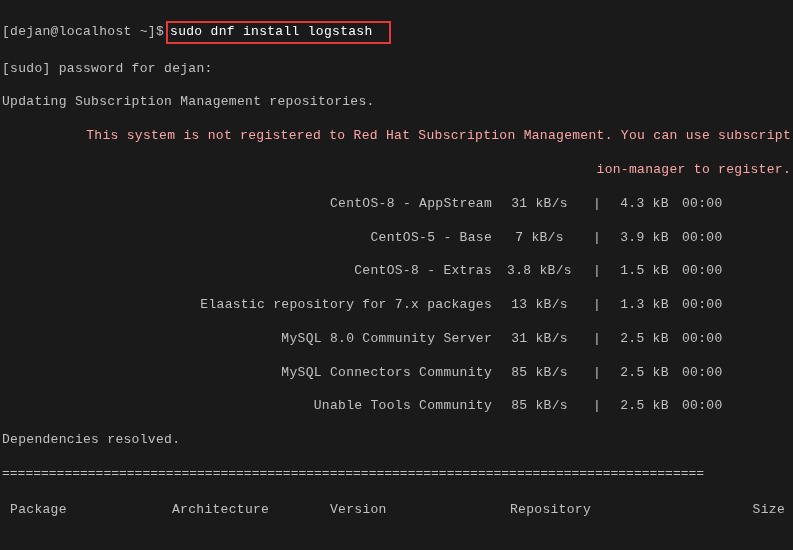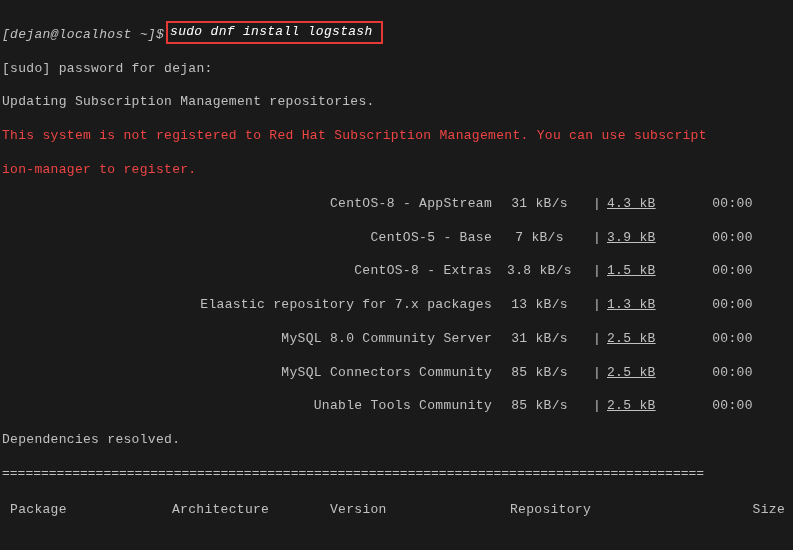--- a/index.html
+++ b/index.html
@@ -14,55 +14,54 @@
       height: 550px;
       overflow: hidden;
     }
     .terminal {
       padding: 4px 2px;
       white-space: pre;
       letter-spacing: 0.3px;
     }
     .prompt-line {
       display: flex;
-      align-items: flex-end;
-      font-style: italic;
+      align-items: center;
     }
     .prompt-prefix {
       color: #c0c0c0;
     }
     .highlighted-cmd {
       display: inline-block;
       border: 2px solid #e53935;
-      padding: 1px 8px 1px 2px;
+      padding: 1px 16px 1px 2px;
       margin-left: 2px;
       color: #ffffff;
     }
-    .cyan { color: #ef4444; }
+    .cyan { color: #fca5a5; text-align: right; }
     .double-rule {
       color: #c0c0c0;
       letter-spacing: 0;
     }
     .header-row {
       display: flex;
       padding: 2px 0;
     }
     .col-pkg { width: 170px; }
     .col-arch { width: 158px; }
     .col-ver { width: 180px; }
     .col-repo { width: 200px; }
     .col-size { text-align: right; flex: 1; padding-right: 6px;}
     .repo-line {
       display: flex;
     }
     .repo-name { width: 490px; text-align: right; }
     .repo-speed { width: 95px; text-align: center; }
     .repo-bar { width: 20px; text-align: center;}
-    .repo-size { width: 75px; text-align: left; text-decoration: underline;}
-    .repo-time { flex: 1; text-align: center; padding-right: 8px;}
+    .repo-size { width: 75px; text-align: center;}
+    .repo-time { flex: 1; text-align: left; padding-right: 8px;}
   </style>
 </head>
 <body>
 
 <div class="terminal">
 <div class="prompt-line"><span class="prompt-prefix">[dejan@localhost ~]$</span><span class="highlighted-cmd">sudo dnf install logstash</span></div>
 <div>[sudo] password for dejan:</div>
 <div>Updating Subscription Management repositories.</div>
 <div class="cyan">This system is not registered to Red Hat Subscription Management. You can use subscript</div>
 <div class="cyan">ion-manager to register.</div>

